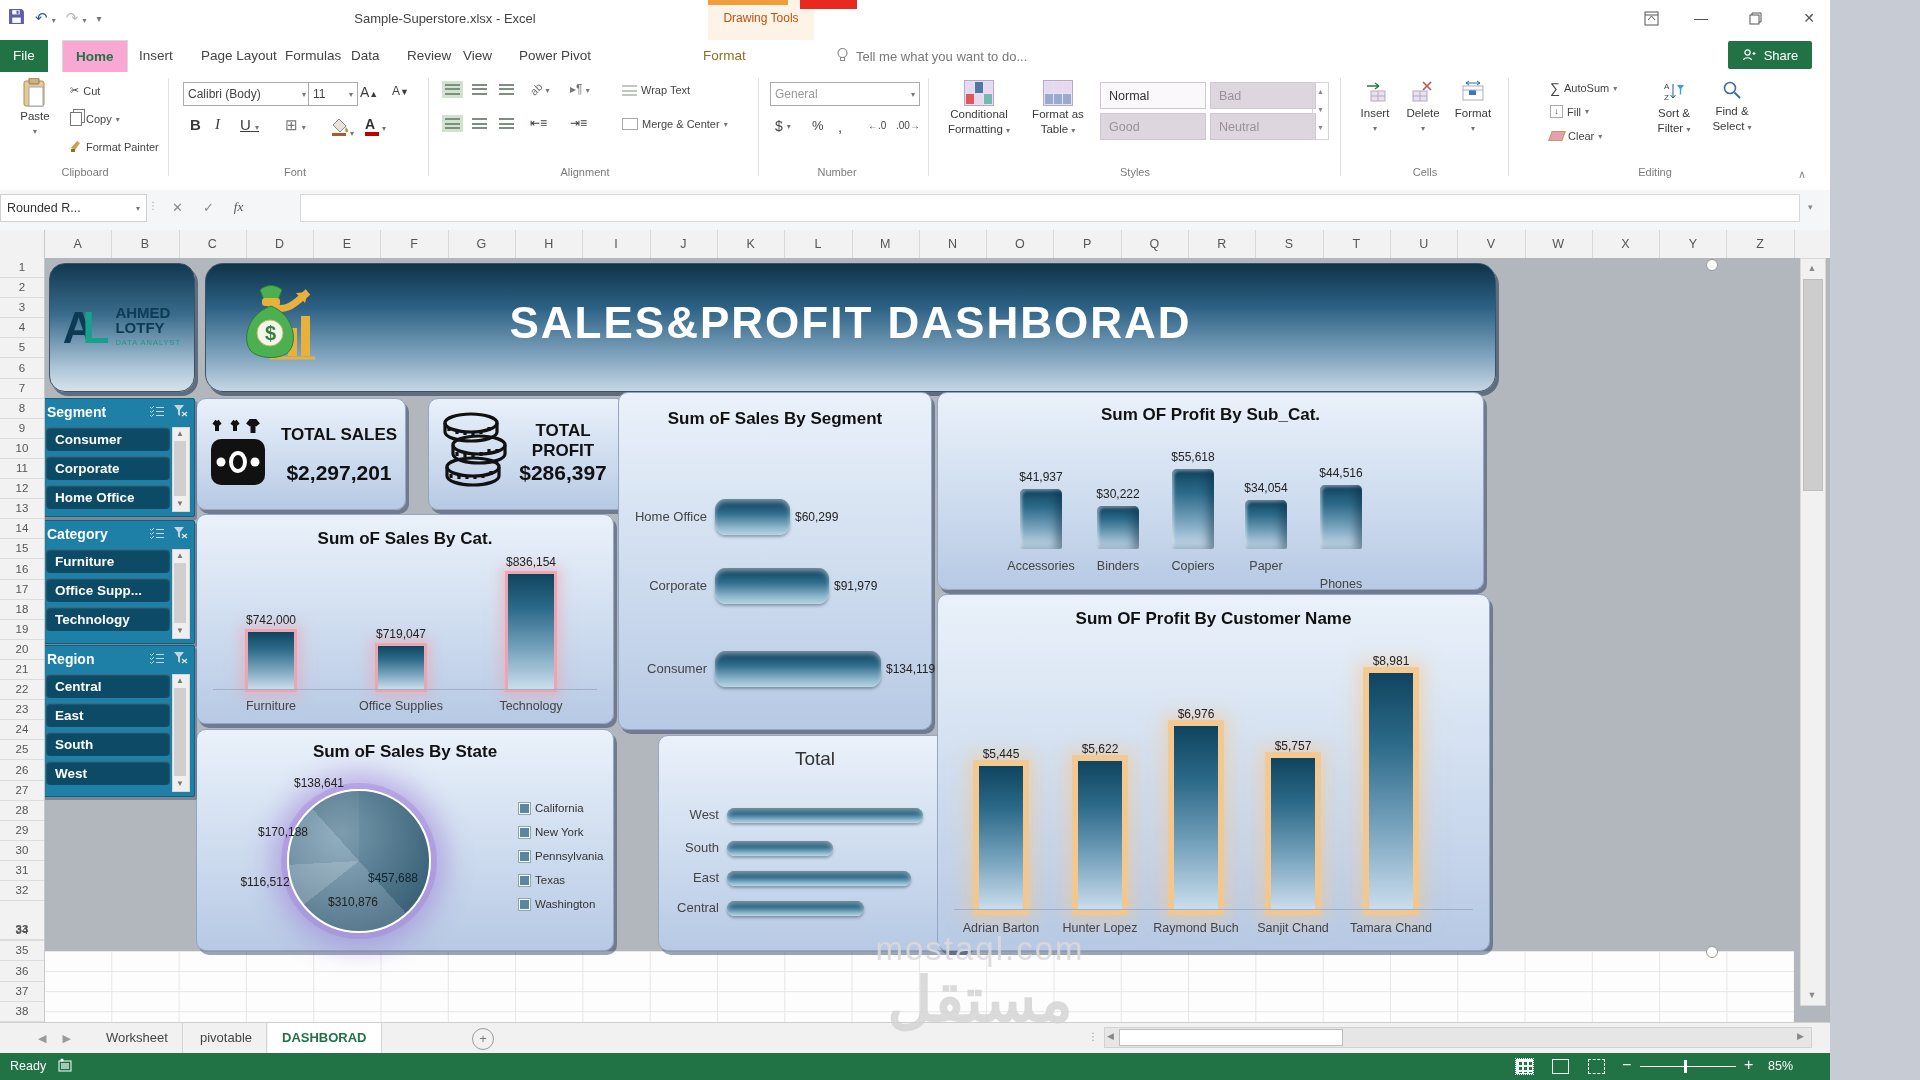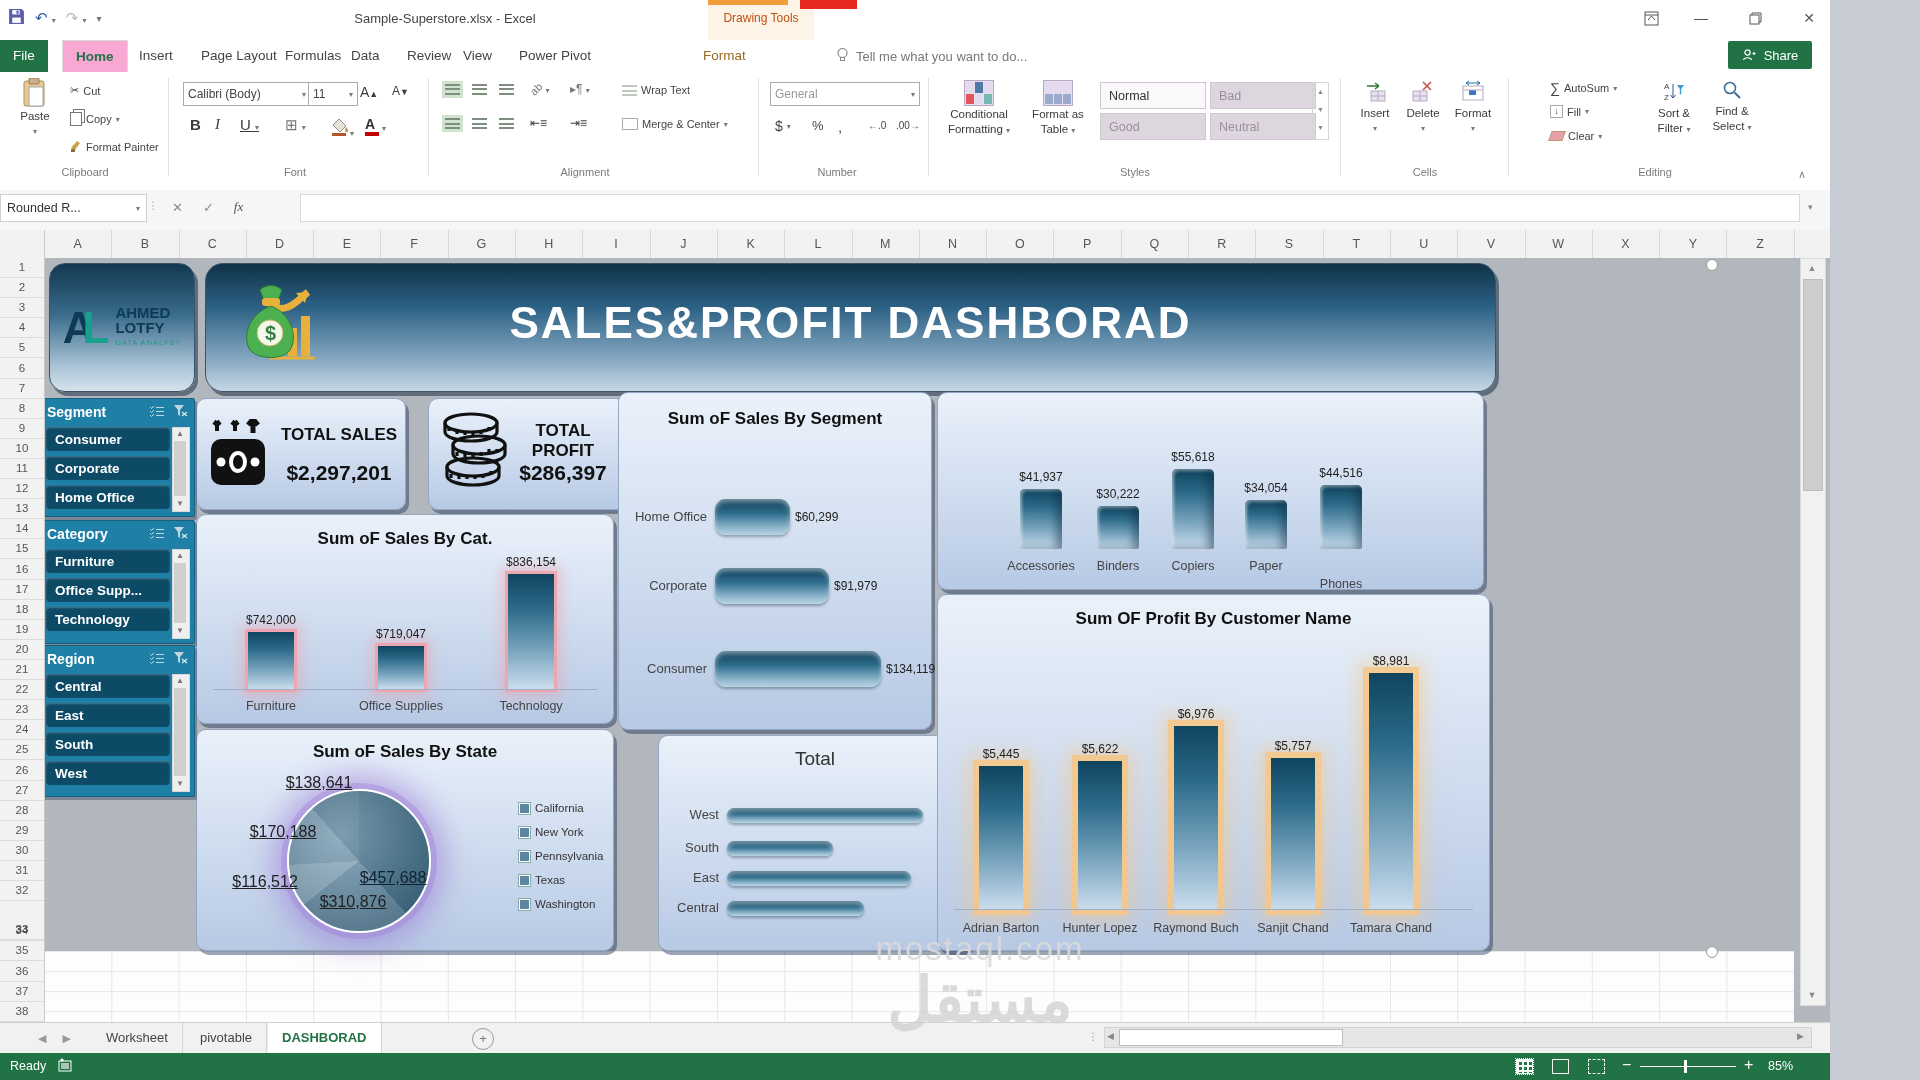--- a/index.html
+++ b/index.html
@@ -101,21 +101,21 @@
   .axisline{position:absolute;height:1px;background:#9fb0c6;}
   .pill{position:absolute;border-radius:11px;background:linear-gradient(180deg,#0e3e58 0%,#2f6d8c 40%,#8fb7cd 80%,#b9d4e2 100%);
         box-shadow:inset 0 3px 4px rgba(255,255,255,.45),0 2px 3px rgba(10,30,50,.35);}
   .hlab{position:absolute;font-size:13px;color:#444;text-align:right;}
   .hval{position:absolute;font-size:12px;color:#222;white-space:nowrap;}
 
   #pie{position:absolute;border-radius:50%;border:2px solid #fff;
        box-shadow:0 0 0 6px rgba(158,120,214,.35),0 0 26px 16px rgba(150,110,210,.45);}
   #pie::after{content:"";position:absolute;inset:0;border-radius:50%;
        background:radial-gradient(circle at 38% 30%,rgba(255,255,255,.25),rgba(0,0,0,.15) 75%);}
-  .pie-label{position:absolute;transform:translate(-50%,-50%);font-size:16px;color:#222;white-space:nowrap;z-index:3;text-decoration:underline;}
+  .pie-label{position:absolute;transform:translate(-50%,-50%);font-size:12px;color:#222;white-space:nowrap;z-index:3;}
   .legend-item{position:absolute;display:flex;align-items:center;gap:5px;font-size:11.5px;color:#333;}
   .legend-sq{width:9px;height:9px;background:#5b85a0;border:1px solid #fff;outline:1px solid #8aa;}
 
   .handle{position:absolute;width:10px;height:10px;border-radius:50%;background:#fff;border:1px solid #9a9a9a;z-index:9;}
 
   
   #tabstrip{position:absolute;left:0;top:1022px;width:1830px;height:31px;background:#f1f1f1;border-top:1px solid #cfcfcf;}
   .sheetnav{position:absolute;top:0;height:30px;display:flex;align-items:center;color:#9a9a9a;font-size:11px;}
   .stab{position:absolute;top:0;height:30px;line-height:30px;padding:0 14px;font-size:13px;color:#444;background:#f1f1f1;border-right:1px solid #d5d5d5;}
   .stab.active{background:#fff;color:#217346;font-weight:bold;border-bottom:3px solid #217346;}
@@ -618,20 +618,21 @@
     <div class="hlab" style="left: 6px; top: 71px; width: 54px;">West</div>
         <div class="pill" style="left: 68px; top: 71.5px; width: 196px; height: 15px;"></div>
         <div class="hlab" style="left: 6px; top: 104px; width: 54px;">South</div>
         <div class="pill" style="left: 68px; top: 104.5px; width: 106px; height: 15px;"></div>
         <div class="hlab" style="left: 6px; top: 134px; width: 54px;">East</div>
         <div class="pill" style="left: 68px; top: 134.5px; width: 184px; height: 15px;"></div>
         <div class="hlab" style="left: 6px; top: 164px; width: 54px;">Central</div>
         <div class="pill" style="left: 68px; top: 164.5px; width: 137px; height: 15px;"></div>
       </div>
     <div class="card" id="chart-subcat" style="left:937px;top:134px;width:545px;height:196px;">
+      <div class="ctitle" style="top:12px;">Sum OF Profit By Sub_Cat.</div>
     <div class="vbar r3d" style="left: 82px; top: 96px; width: 42px; height: 60px;"></div>
         <div class="dlabel" style="left: 103px; top: 77px;">$41,937</div>
         <div class="catlab" style="left: 103px; top: 166px;">Accessories</div>
         <div class="vbar r3d" style="left: 159px; top: 113px; width: 42px; height: 43px;"></div>
         <div class="dlabel" style="left: 180px; top: 94px;">$30,222</div>
         <div class="catlab" style="left: 180px; top: 166px;">Binders</div>
         <div class="vbar r3d" style="left: 234px; top: 76px; width: 42px; height: 80px;"></div>
         <div class="dlabel" style="left: 255px; top: 57px;">$55,618</div>
         <div class="catlab" style="left: 255px; top: 166px; text-align: center;">Copiers</div>
         <div class="vbar r3d" style="left: 307px; top: 107px; width: 42px; height: 49px;"></div>

